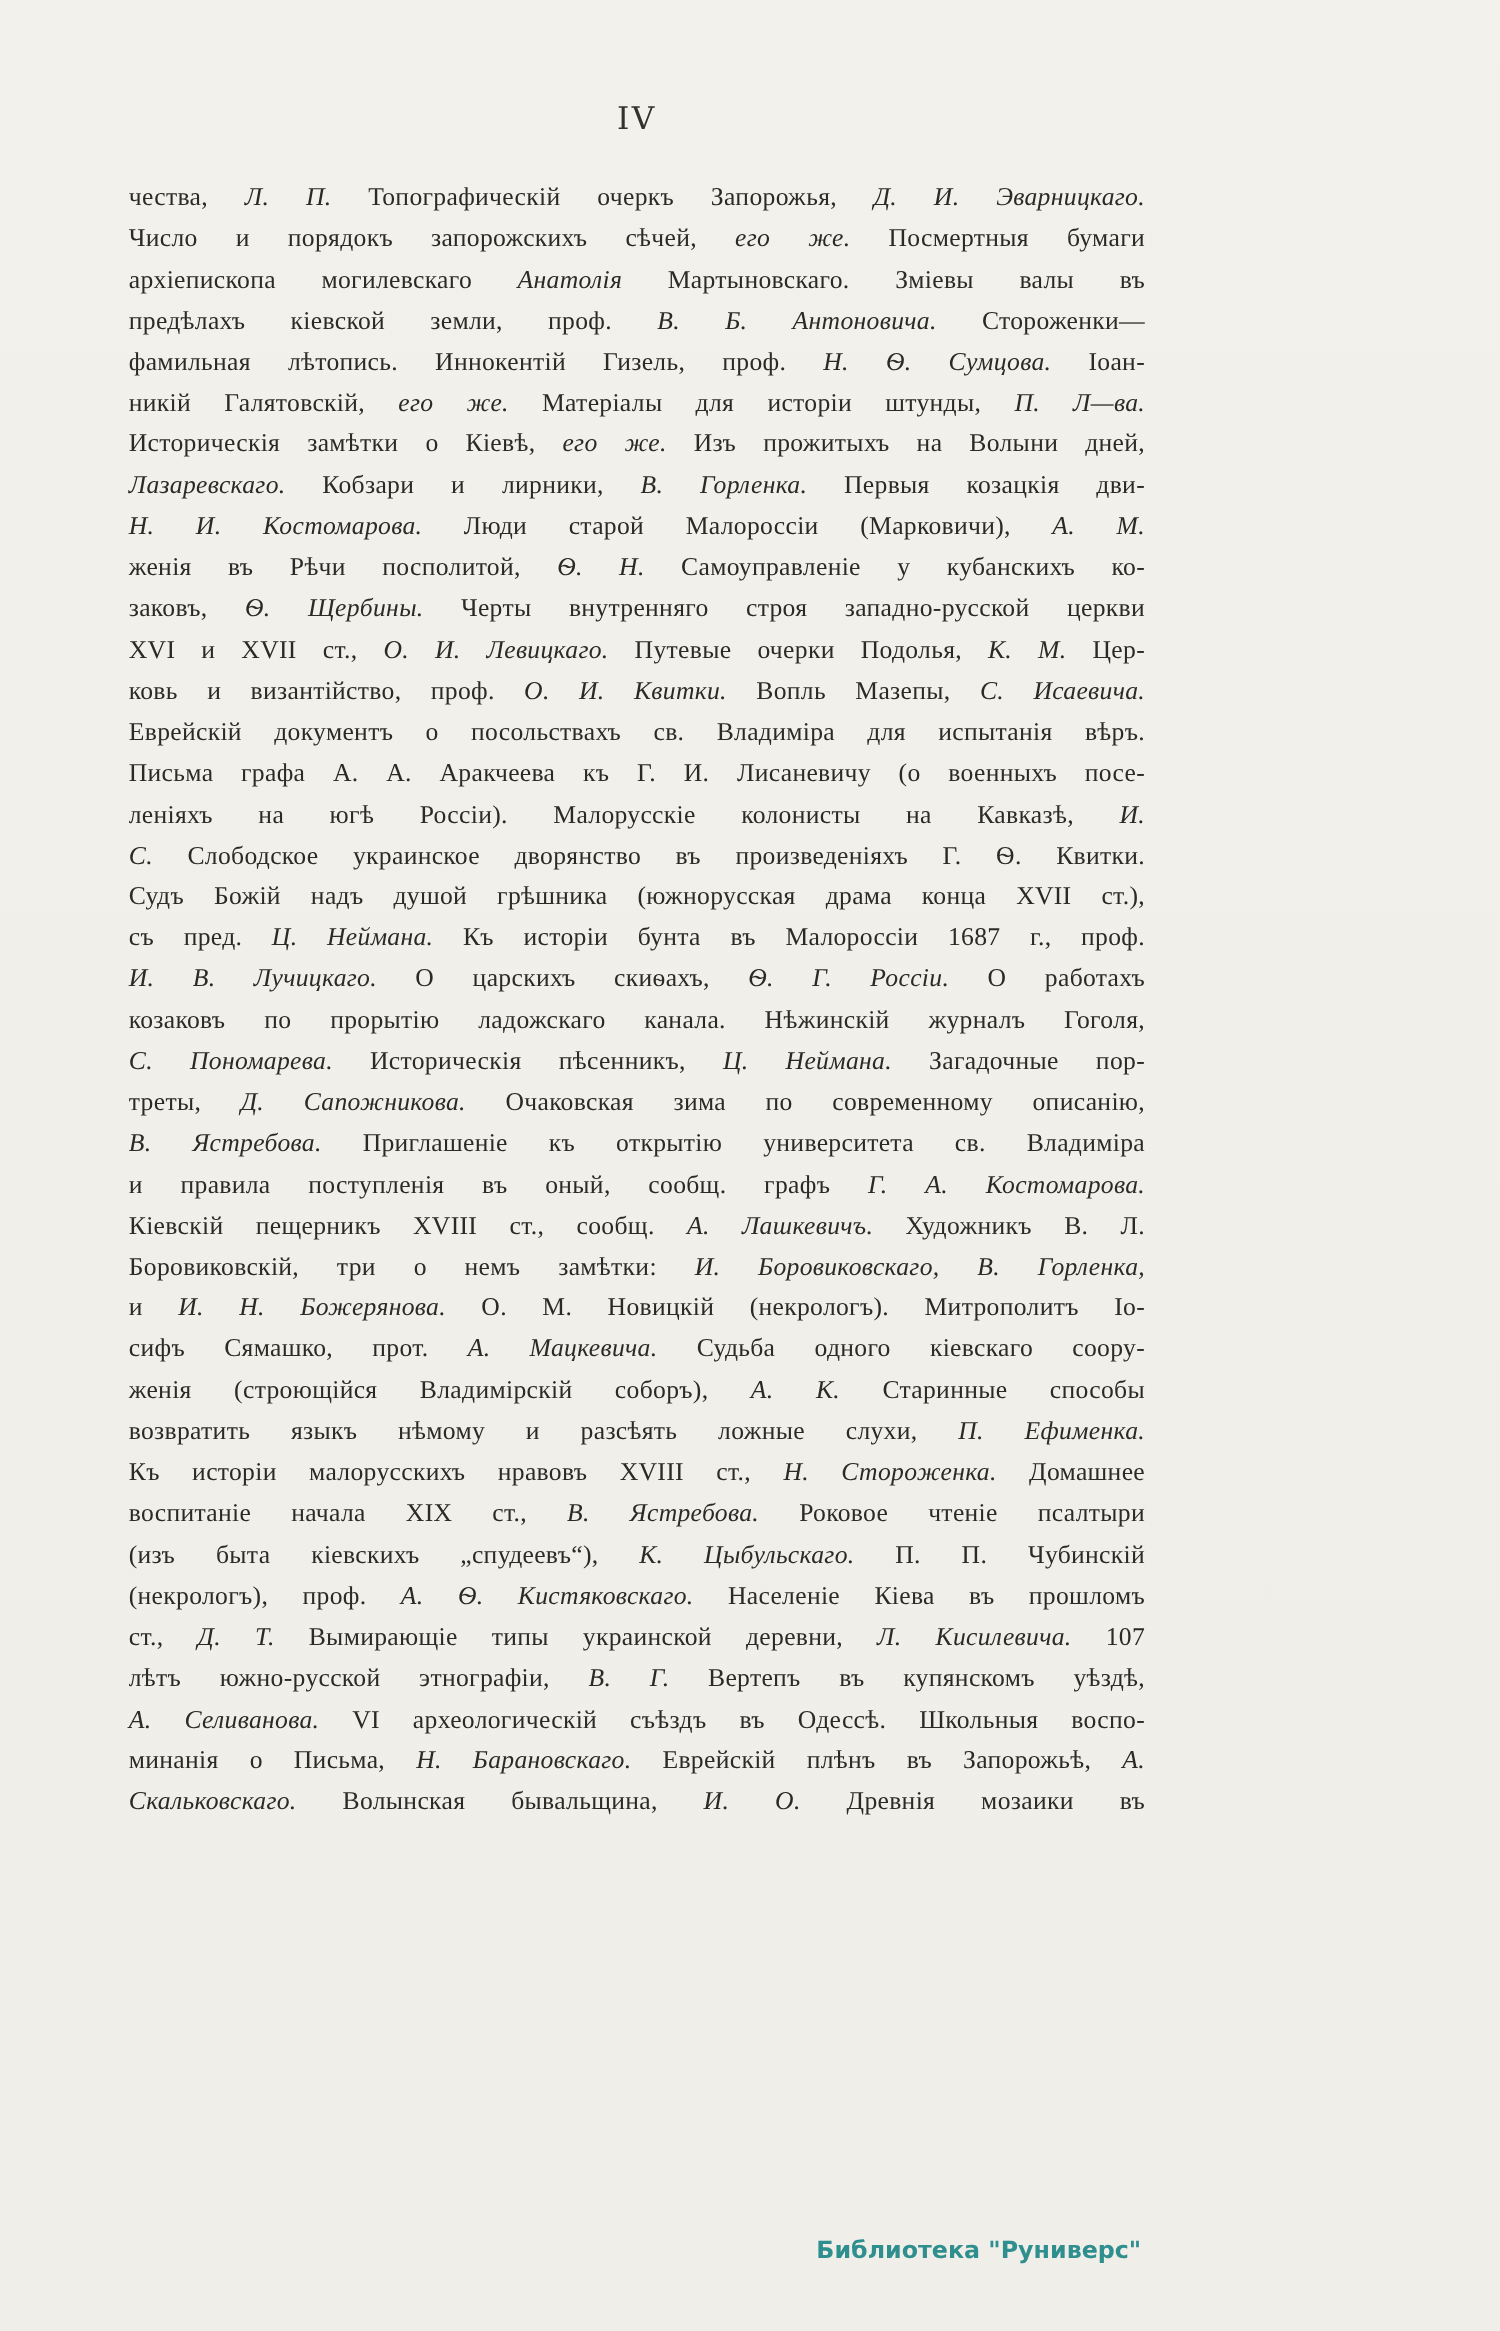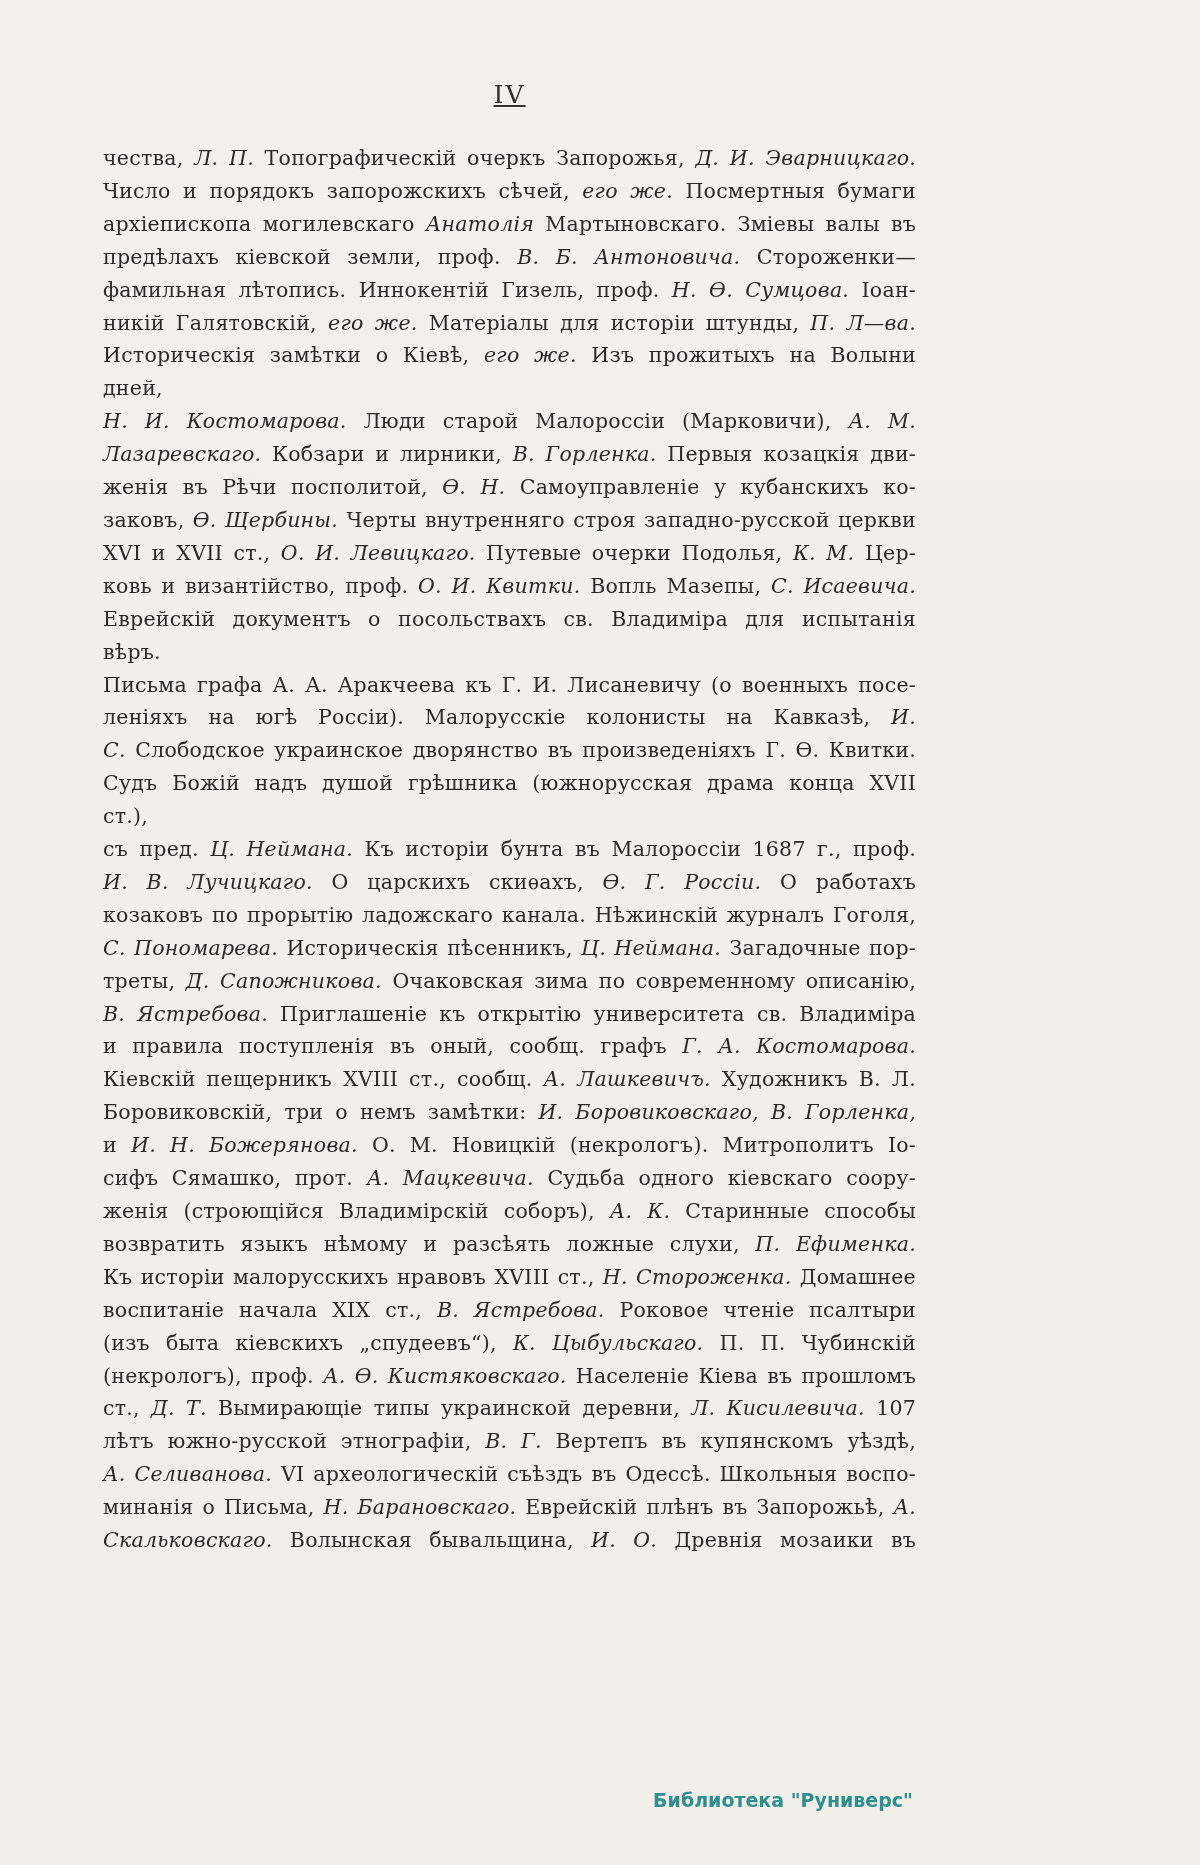--- a/index.html
+++ b/index.html
@@ -18,28 +18,28 @@
   }
   .page-number {
     position: absolute;
     top: 80px;
     left: 103px;
     width: 813px;
     text-align: center;
     font-size: 25px;
     letter-spacing: 2px;
     color: #33322e;
-    text-decoration: underline;
   }
   .text-block {
     position: absolute;
     top: 142px;
     left: 103px;
     width: 813px;
     font-size: 20.5px;
+    font-family: Liberation Serif, serif;
   }
   .line {
     line-height: 32.9px;
     text-align: justify;
     text-align-last: justify;
     letter-spacing: 0.25px;
     word-spacing: 1.5px;
   }
   .it { font-style: italic; }
   .watermark {
@@ -61,22 +61,22 @@
   <div class="page-number">IV</div>
 
   <div class="text-block" id="text-block">
       <div class="line"><span>чества, </span><span class="it">Л. П.</span><span> Топографическій очеркъ Запорожья, </span><span class="it">Д. И. Эварницкаго.</span></div>
       <div class="line"><span>Число и порядокъ запорожскихъ сѣчей, </span><span class="it">его же.</span><span> Посмертныя бумаги</span></div>
       <div class="line"><span>архіепископа могилевскаго </span><span class="it">Анатолія</span><span> Мартыновскаго. Зміевы валы въ</span></div>
       <div class="line"><span>предѣлахъ кіевской земли, проф. </span><span class="it">В. Б. Антоновича.</span><span> Стороженки—</span></div>
       <div class="line"><span>фамильная лѣтопись. Иннокентій Гизель, проф. </span><span class="it">Н. Ѳ. Сумцова.</span><span> Іоан-</span></div>
       <div class="line"><span>никій Галятовскій, </span><span class="it">его же.</span><span> Матеріалы для исторіи штунды, </span><span class="it">П. Л—ва.</span></div>
       <div class="line"><span>Историческія замѣтки о Кіевѣ, </span><span class="it">его же.</span><span> Изъ прожитыхъ на Волыни дней,</span></div>
+      <div class="line"><span class="it">Лазаревскаго.</span><span> Кобзари и лирники, </span><span class="it">В. Горленка.</span><span> Первыя козацкія дви-</span></div>
       <div class="line"><span class="it">Н. И. Костомарова.</span><span> Люди старой Малороссіи (Марковичи), </span><span class="it">А. М.</span></div>
-      <div class="line"><span class="it">Лазаревскаго.</span><span> Кобзари и лирники, </span><span class="it">В. Горленка.</span><span> Первыя козацкія дви-</span></div>
       <div class="line"><span>женія въ Рѣчи посполитой, </span><span class="it">Ѳ. Н.</span><span> Самоуправленіе у кубанскихъ ко-</span></div>
       <div class="line"><span>заковъ, </span><span class="it">Ѳ. Щербины.</span><span> Черты внутренняго строя западно-русской церкви</span></div>
       <div class="line"><span>XVI и XVII ст., </span><span class="it">О. И. Левицкаго.</span><span> Путевые очерки Подолья, </span><span class="it">К. М.</span><span> Цер-</span></div>
       <div class="line"><span>ковь и византійство, проф. </span><span class="it">О. И. Квитки.</span><span> Вопль Мазепы, </span><span class="it">С. Исаевича.</span></div>
       <div class="line"><span>Еврейскій документъ о посольствахъ св. Владиміра для испытанія вѣръ.</span></div>
       <div class="line"><span>Письма графа А. А. Аракчеева къ Г. И. Лисаневичу (о военныхъ посе-</span></div>
       <div class="line"><span>леніяхъ на югѣ Россіи). Малорусскіе колонисты на Кавказѣ, </span><span class="it">И.</span></div>
       <div class="line"><span class="it">С.</span><span> Слободское украинское дворянство въ произведеніяхъ Г. Ѳ. Квитки.</span></div>
       <div class="line"><span>Судъ Божій надъ душой грѣшника (южнорусская драма конца XVII ст.),</span></div>
       <div class="line"><span>съ пред. </span><span class="it">Ц. Неймана.</span><span> Къ исторіи бунта въ Малороссіи 1687 г., проф.</span></div>

